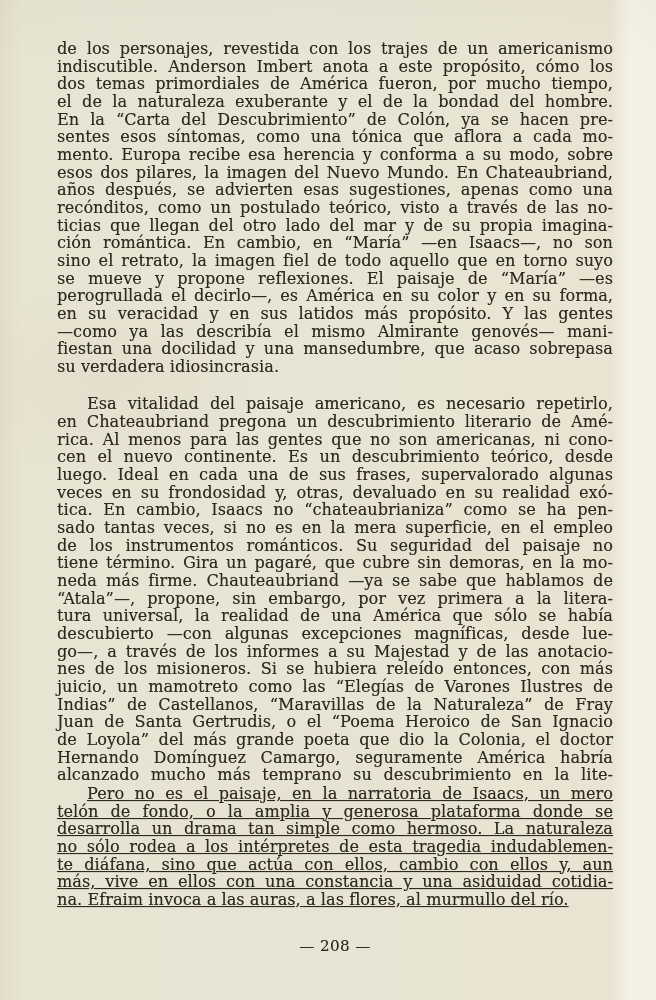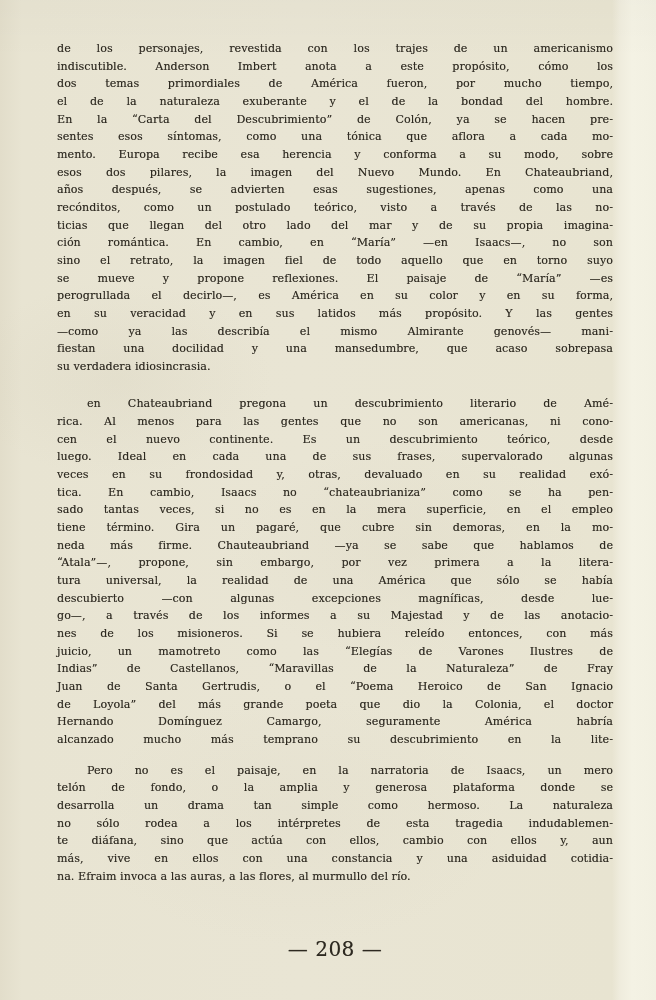--- a/index.html
+++ b/index.html
@@ -35,46 +35,46 @@
       radial-gradient(260px 160px at 62% 55%, rgba(195,188,164,0.10), rgba(0,0,0,0) 70%),
       radial-gradient(300px 180px at 45% 82%, rgba(200,193,170,0.10), rgba(0,0,0,0) 70%),
       linear-gradient(180deg, rgba(0,0,0,0.015), rgba(0,0,0,0) 60px);
   }
   .text-block {
     position: absolute;
     left: 57px;
     top: 40px;
     width: 556px;
     color: #2d2920;
-    font-size: 11px;
+    font-size: 16px;
     line-height: 17.65px;
     text-shadow: 0.25px 0.25px 0 rgba(45,41,33,0.45);
     letter-spacing: 0.1px;
   }
   .para { margin: 0; }
   .para.gap-1 { margin-top: 20px; }
-  .para.gap-2 { margin-top: 13px; }
+  .para.gap-2 { margin-top: 1px; text-decoration: underline; }
   .line {
     text-align: justify;
     text-align-last: justify;
   }
   .line.last {
     text-align-last: left;
   }
   .para.indent .line:first-child {
     text-indent: 30px;
   }
   .page-number {
     position: absolute;
     top: 937px;
     left: 57px;
     width: 556px;
     text-align: center;
     color: #2d2920;
-    font-size: 20px;
+    font-size: 15px;
     letter-spacing: 0.5px;
     text-shadow: 0.25px 0.25px 0 rgba(45,41,33,0.45);
   }
 </style>
 </head>
 <body>
 
 <div class="page">
   <div class="text-block" id="text-block">
       <div class="para">
@@ -92,27 +92,29 @@
         <div class="line">ción romántica. En cambio, en “María” —en Isaacs—, no son</div>
         <div class="line">sino el retrato, la imagen fiel de todo aquello que en torno suyo</div>
         <div class="line">se mueve y propone reflexiones. El paisaje de “María” —es</div>
         <div class="line">perogrullada el decirlo—, es América en su color y en su forma,</div>
         <div class="line">en su veracidad y en sus latidos más propósito. Y las gentes</div>
         <div class="line">—como ya las describía el mismo Almirante genovés— mani-</div>
         <div class="line">fiestan una docilidad y una mansedumbre, que acaso sobrepasa</div>
         <div class="line last">su verdadera idiosincrasia.</div>
       </div>
       <div class="para indent gap-1">
+        <div class="line">Esa vitalidad del paisaje americano, es necesario repetirlo,</div>
         <div class="line">en Chateaubriand pregona un descubrimiento literario de Amé-</div>
         <div class="line">rica. Al menos para las gentes que no son americanas, ni cono-</div>
         <div class="line">cen el nuevo continente. Es un descubrimiento teórico, desde</div>
         <div class="line">luego. Ideal en cada una de sus frases, supervalorado algunas</div>
         <div class="line">veces en su frondosidad y, otras, devaluado en su realidad exó-</div>
         <div class="line">tica. En cambio, Isaacs no “chateaubrianiza” como se ha pen-</div>
         <div class="line">sado tantas veces, si no es en la mera superficie, en el empleo</div>
+        <div class="line">de los instrumentos románticos. Su seguridad del paisaje no</div>
         <div class="line">tiene término. Gira un pagaré, que cubre sin demoras, en la mo-</div>
         <div class="line">neda más firme. Chauteaubriand —ya se sabe que hablamos de</div>
         <div class="line">“Atala”—, propone, sin embargo, por vez primera a la litera-</div>
         <div class="line">tura universal, la realidad de una América que sólo se había</div>
         <div class="line">descubierto —con algunas excepciones magníficas, desde lue-</div>
         <div class="line">go—, a través de los informes a su Majestad y de las anotacio-</div>
         <div class="line">nes de los misioneros. Si se hubiera releído entonces, con más</div>
         <div class="line">juicio, un mamotreto como las “Elegías de Varones Ilustres de</div>
         <div class="line">Indias” de Castellanos, “Maravillas de la Naturaleza” de Fray</div>
         <div class="line">Juan de Santa Gertrudis, o el “Poema Heroico de San Ignacio</div>

